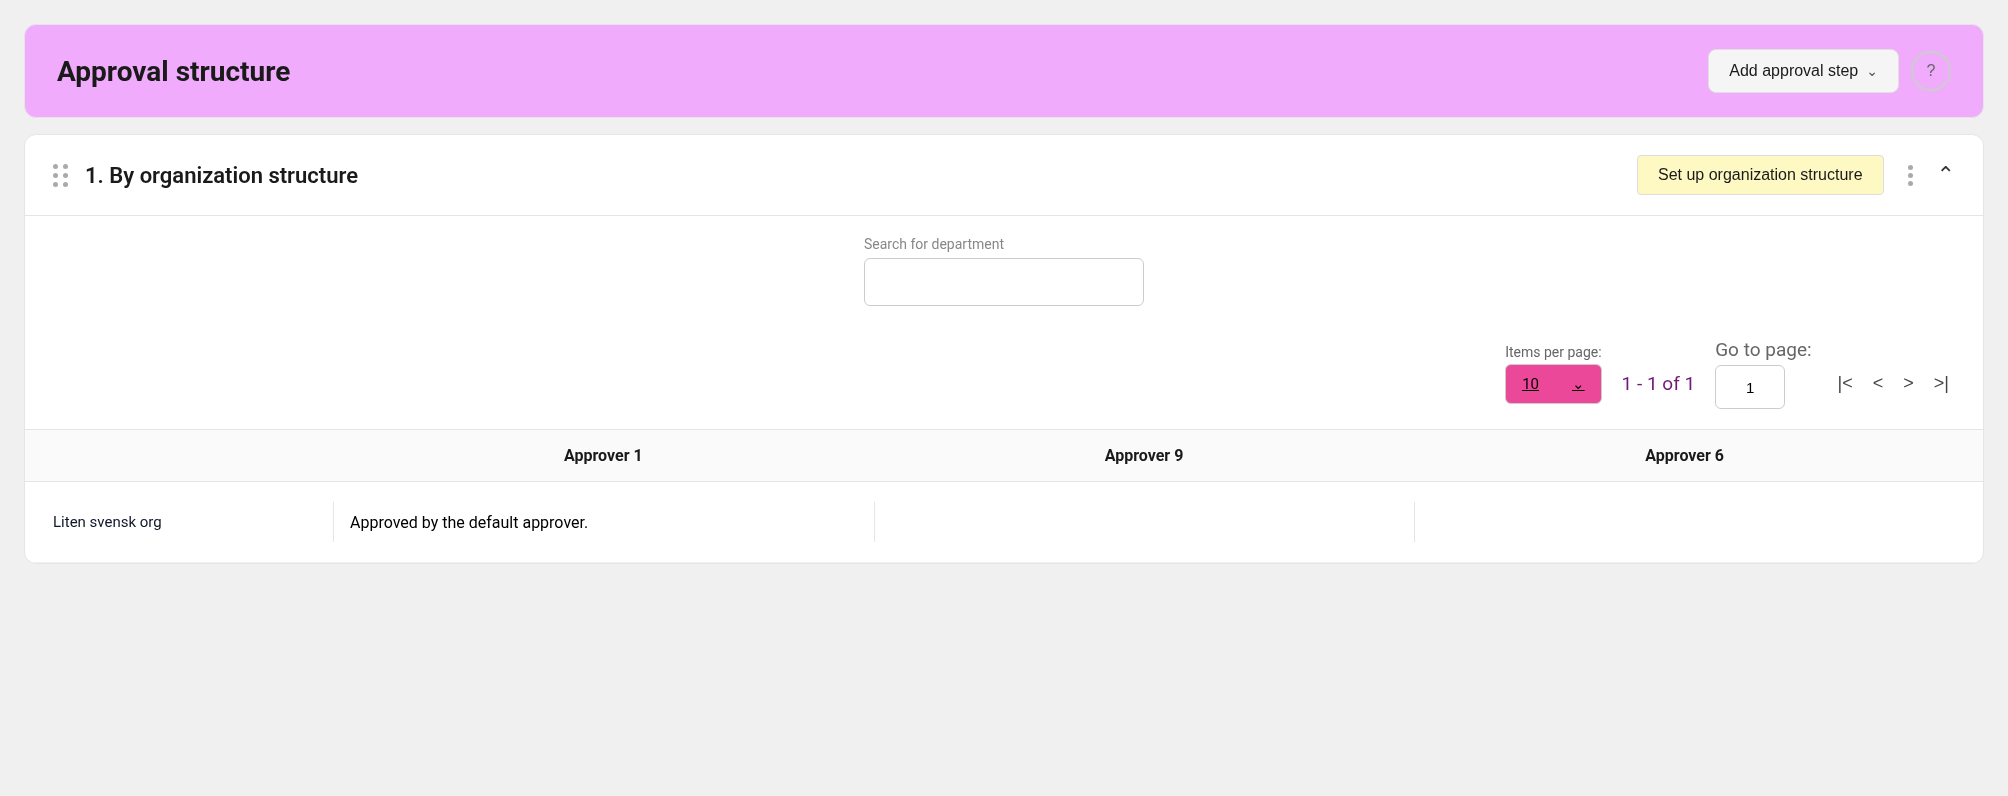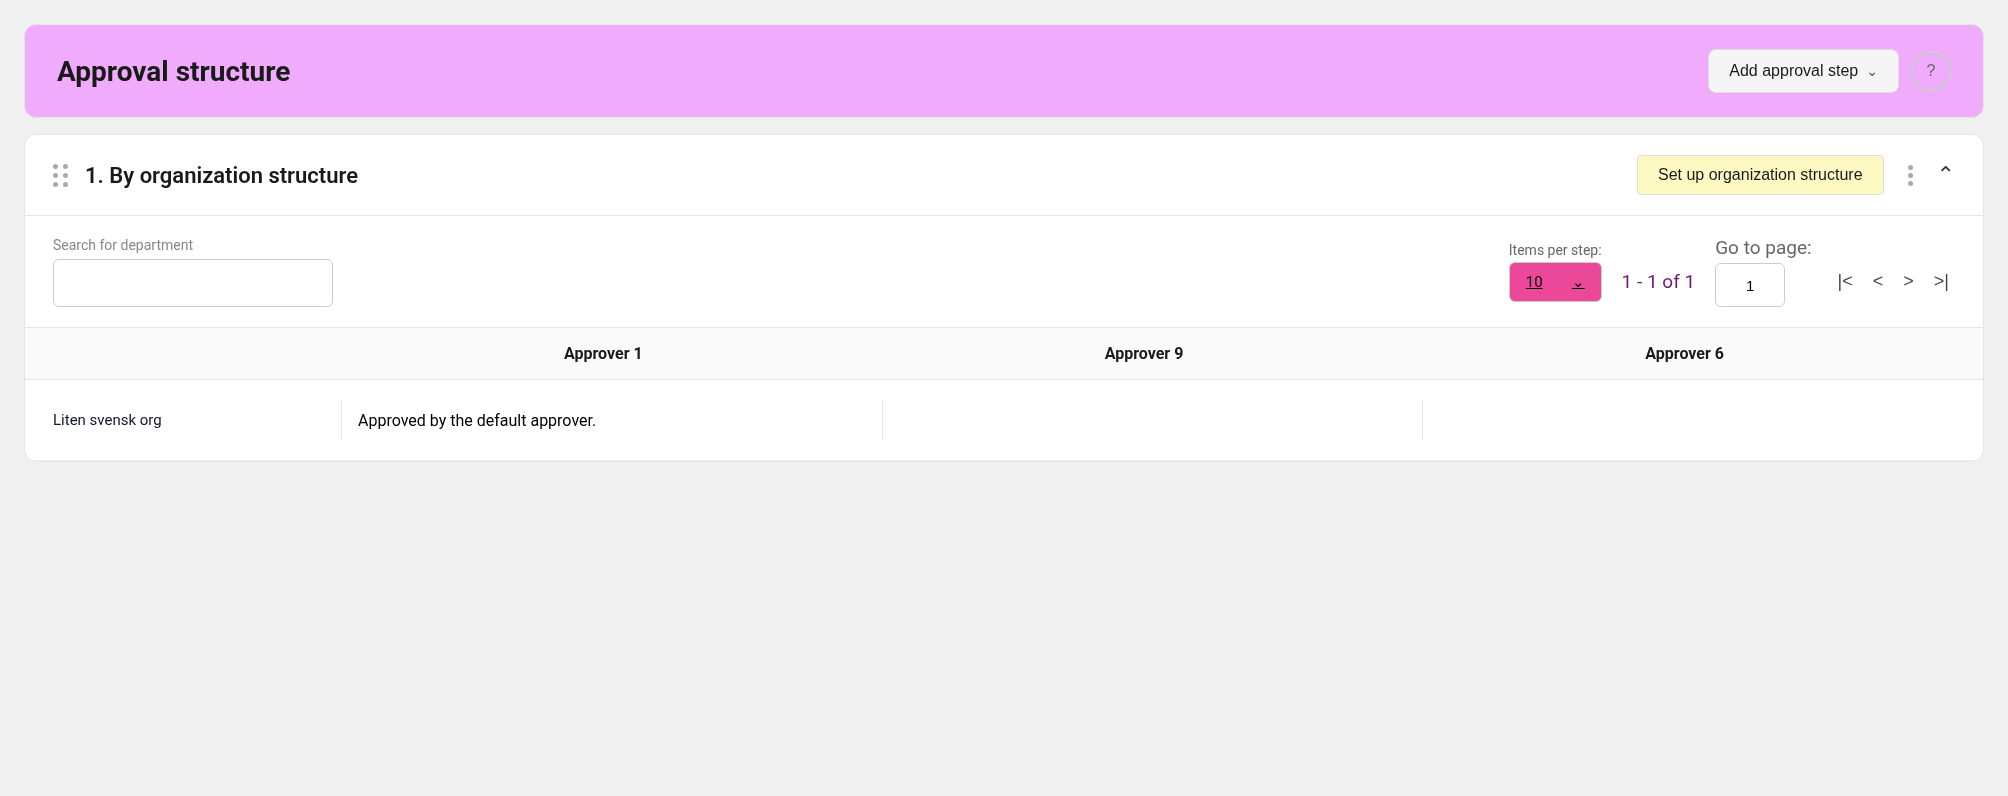--- a/index.html
+++ b/index.html
@@ -168,20 +168,21 @@
       color: #333;
     }
 
     
     .controls-row {
       padding: 20px 28px;
       display: flex;
       align-items: center;
       gap: 32px;
       border-bottom: 1px solid #e5e5e5;
+      flex-direction: column;
     }
 
     .search-section {
       display: flex;
       flex-direction: column;
       gap: 6px;
     }
 
     .search-label {
       font-size: 14px;
@@ -319,21 +320,20 @@
     .table-cell:first-child {
       text-align: left;
     }
 
     .approver-cell {
       display: flex;
       align-items: center;
       border-left: 1px solid #e5e5e5;
       padding-left: 16px;
       min-height: 40px;
-      margin-left: 8px;
     }
   </style>
 </head>
 <body>
 
 <div class="card top-card">
   <h1 class="page-title">Approval structure</h1>
   <div class="top-card-actions">
     <button class="add-approval-btn">
       <span>Add approval step</span>
@@ -377,21 +377,21 @@
   </div>
 
   <div class="controls-row">
     <div class="search-section">
       <span class="search-label">Search for department</span>
       <input type="text" class="search-input" placeholder="" style="">
     </div>
 
     <div class="pagination-controls">
       <div class="items-per-page">
-        <span class="items-label">Items per step:</span>
+        <span class="items-label">Items per page:</span>
         <div class="items-select">
           <span>10</span>
           <span>⌄</span>
         </div>
       </div>
 
       <span class="page-info">1 - 1 of 1</span>
 
       <div class="go-to-page">
         <span class="go-label">Go to page:</span>

